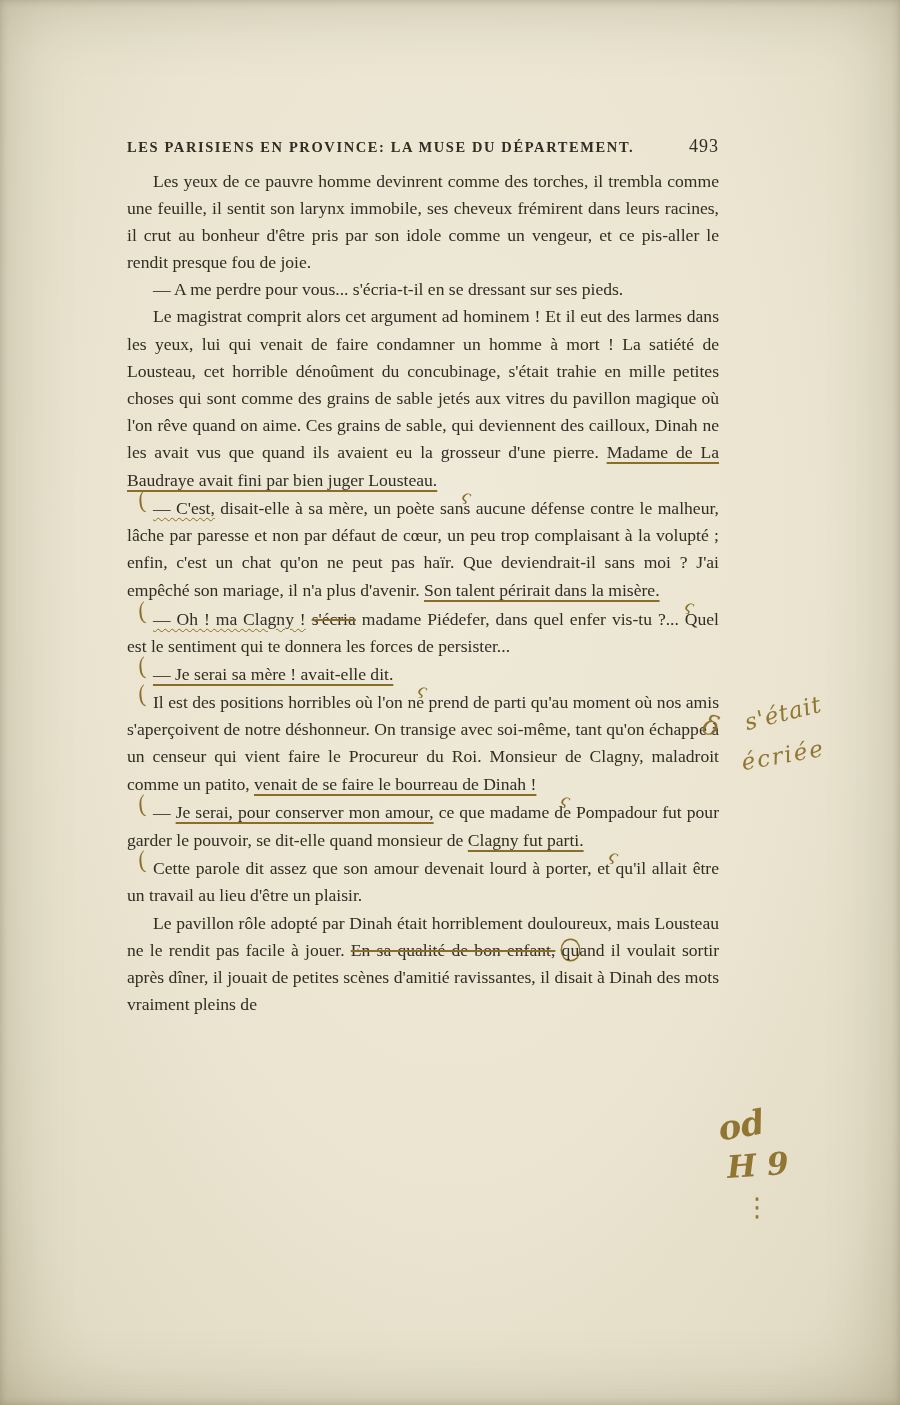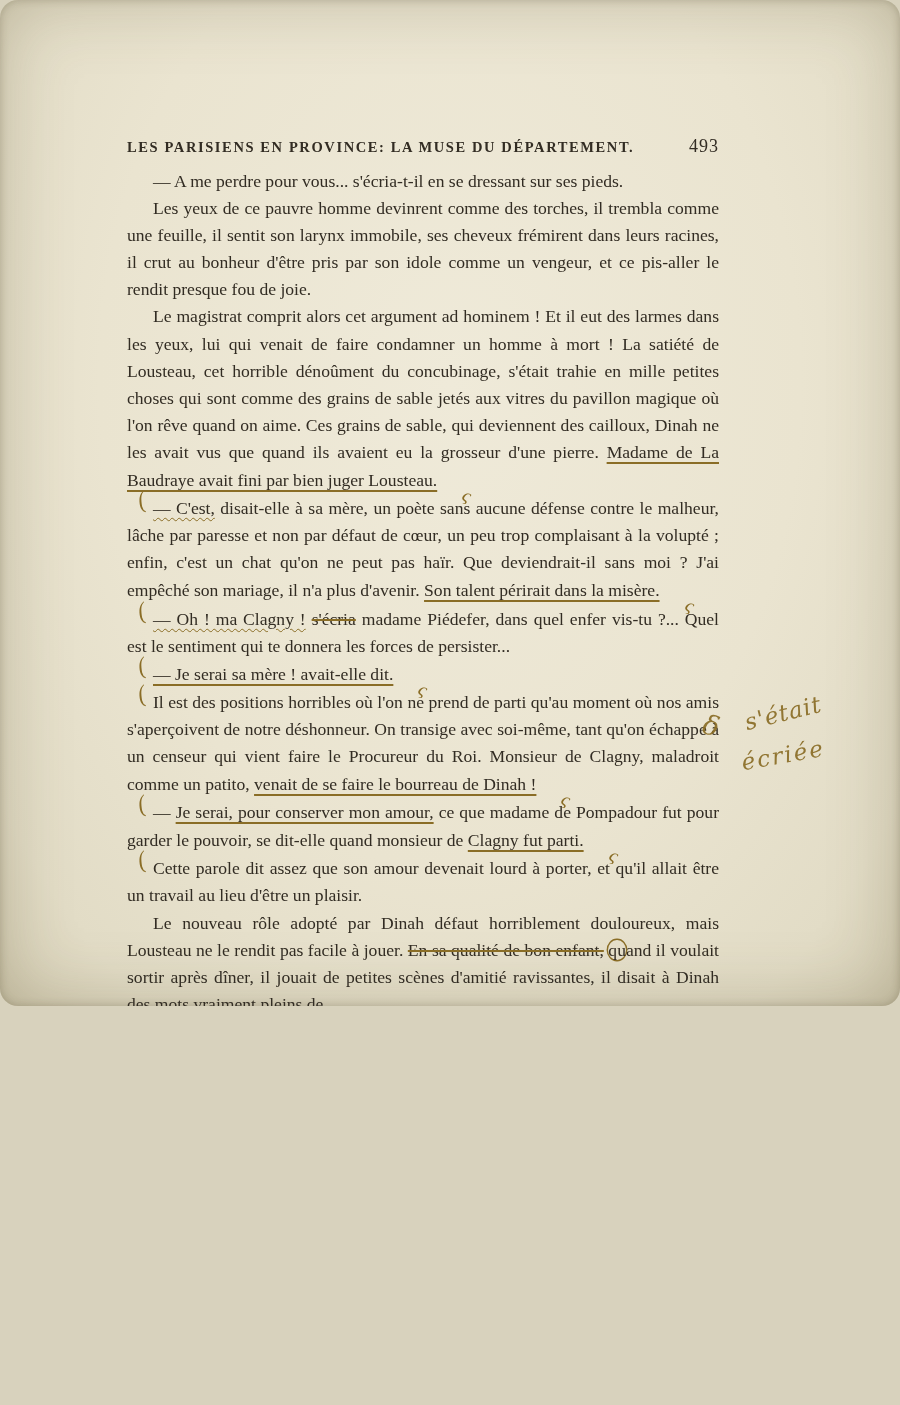--- a/index.html
+++ b/index.html
@@ -7,25 +7,24 @@
     --print:#322c23;
   }
   html,body{margin:0;padding:0;}
   body{
     width:900px;height:1405px;
     font-family:"Liberation Serif","DejaVu Serif",serif;
     background:#d8d2bd;
   }
   .page{
     position:relative;
-    width:900px;height:1006px;
+    width:900px;height:1405px;
     background:radial-gradient(ellipse at 50% 38%, #efead9 0%, #eae4d0 55%, #e2dcc6 85%, #d6cfb6 100%);
     box-shadow:inset 0 0 70px rgba(95,82,48,.28), inset 0 0 8px rgba(60,50,25,.25);
     overflow:hidden;
-    border-radius:18px;
   }
   .text-col{
     position:absolute;
     left:127px;top:136px;width:592px;
   }
   .header{
     display:flex;justify-content:space-between;align-items:baseline;
     color:var(--print);
     margin-bottom:11px;
   }
@@ -98,30 +97,30 @@
 <body>
 
 <div class="page">
 
   <div class="text-col">
     <div class="header">
       <span class="title">LES PARISIENS EN PROVINCE: LA MUSE DU DÉPARTEMENT.</span>
       <span class="folio">493</span>
     </div>
     <div>
+        <p class="para"><span>Les yeux de ce pauvre homme devinrent comme des torches, il trembla comme une feuille, il sentit son larynx immobile, ses cheveux frémirent dans leurs racines, il crut au bonheur d'être pris par son idole comme un vengeur, et ce pis-aller le rendit presque fou de joie.</span></p>
         <p class="para"><span>— A me perdre pour vous... s'écria-t-il en se dressant sur ses pieds.</span></p>
-        <p class="para"><span>Les yeux de ce pauvre homme devinrent comme des torches, il trembla comme une feuille, il sentit son larynx immobile, ses cheveux frémirent dans leurs racines, il crut au bonheur d'être pris par son idole comme un vengeur, et ce pis-aller le rendit presque fou de joie.</span></p>
         <p class="para"><span>Le magistrat comprit alors cet argument </span><span class="it">ad hominem !</span><span> Et il eut des larmes dans les yeux, lui qui venait de faire condamner un homme à mort ! La satiété de Lousteau, cet horrible dénoûment du concubinage, s'était trahie en mille petites choses qui sont comme des grains de sable jetés aux vitres du pavillon magique où l'on rêve quand on aime. Ces grains de sable, qui deviennent des cailloux, Dinah ne les avait vus que quand ils avaient eu la grosseur d'une pierre. </span><span class="u-ink">Madame de La Baudraye avait fini par bien juger Lousteau.</span><span class="swirl">ς</span></p>
         <p class="para"><span class="inkmark">(</span><span class="u-wavy">— C'est,</span><span> disait-elle à sa mère, un poète sans aucune défense contre le malheur, lâche par paresse et non par défaut de cœur, un peu trop complaisant à la volupté ; enfin, c'est un chat qu'on ne peut pas haïr. Que deviendrait-il sans moi ? J'ai empêché son mariage, il n'a plus d'avenir. </span><span class="u-ink">Son talent périrait dans la misère.</span><span class="swirl">ς</span></p>
         <p class="para"><span class="inkmark">(</span><span class="u-wavy">— Oh ! ma Clagny !</span><span> </span><span class="x-ink">s'écria</span><span> madame Piédefer, dans quel enfer vis-tu ?... Quel est le sentiment qui te donnera les forces de persister...</span></p>
         <p class="para"><span class="inkmark">(</span><span class="u-ink">— Je serai sa mère ! avait-elle dit.</span><span class="swirl">ς</span></p>
         <p class="para"><span class="inkmark">(</span><span>Il est des positions horribles où l'on ne prend de parti qu'au moment où nos amis s'aperçoivent de notre déshonneur. On transige avec soi-même, tant qu'on échappe à un censeur qui vient faire le Procureur du Roi. Monsieur de Clagny, maladroit comme un </span><span class="it">patito,</span><span> </span><span class="u-ink">venait de se faire le bourreau de Dinah !</span><span class="swirl">ς</span></p>
         <p class="para"><span class="inkmark">(</span><span>— </span><span class="u-ink">Je serai, pour conserver mon amour,</span><span> ce que madame de Pompadour fut pour garder le pouvoir, se dit-elle quand monsieur de </span><span class="u-ink">Clagny fut parti.</span><span class="swirl">ς</span></p>
         <p class="para"><span class="inkmark">(</span><span>Cette parole dit assez que son amour devenait lourd à porter, et qu'il allait être un travail au lieu d'être un plaisir.</span></p>
-        <p class="para"><span>Le nouveau rôle adopté par Dinah défaut horriblement douloureux, mais Lousteau ne le rendit pas facile à jouer. </span><span class="x-ink">En sa qualité de bon enfant,</span><span> </span><span class="circ-ink">qu</span><span>and il voulait sortir après dîner, il jouait de petites scènes d'amitié ravissantes, il disait à Dinah des mots vraiment pleins de</span></p>
+        <p class="para"><span>Le pavillon rôle adopté par Dinah était horriblement douloureux, mais Lousteau ne le rendit pas facile à jouer. </span><span class="x-ink">En sa qualité de bon enfant,</span><span> </span><span class="circ-ink">qu</span><span>and il voulait sortir après dîner, il jouait de petites scènes d'amitié ravissantes, il disait à Dinah des mots vraiment pleins de</span></p>
       </div>
   </div>
 
   <span class="hand deleatur">δ</span>
   <span class="hand note1">s'était</span>
   <span class="hand note2">écriée</span>
   <span class="hand bmark1">od</span>
   <span class="hand bmark2">H 9</span>
   <span class="hand bdots">⋮</span>
 

